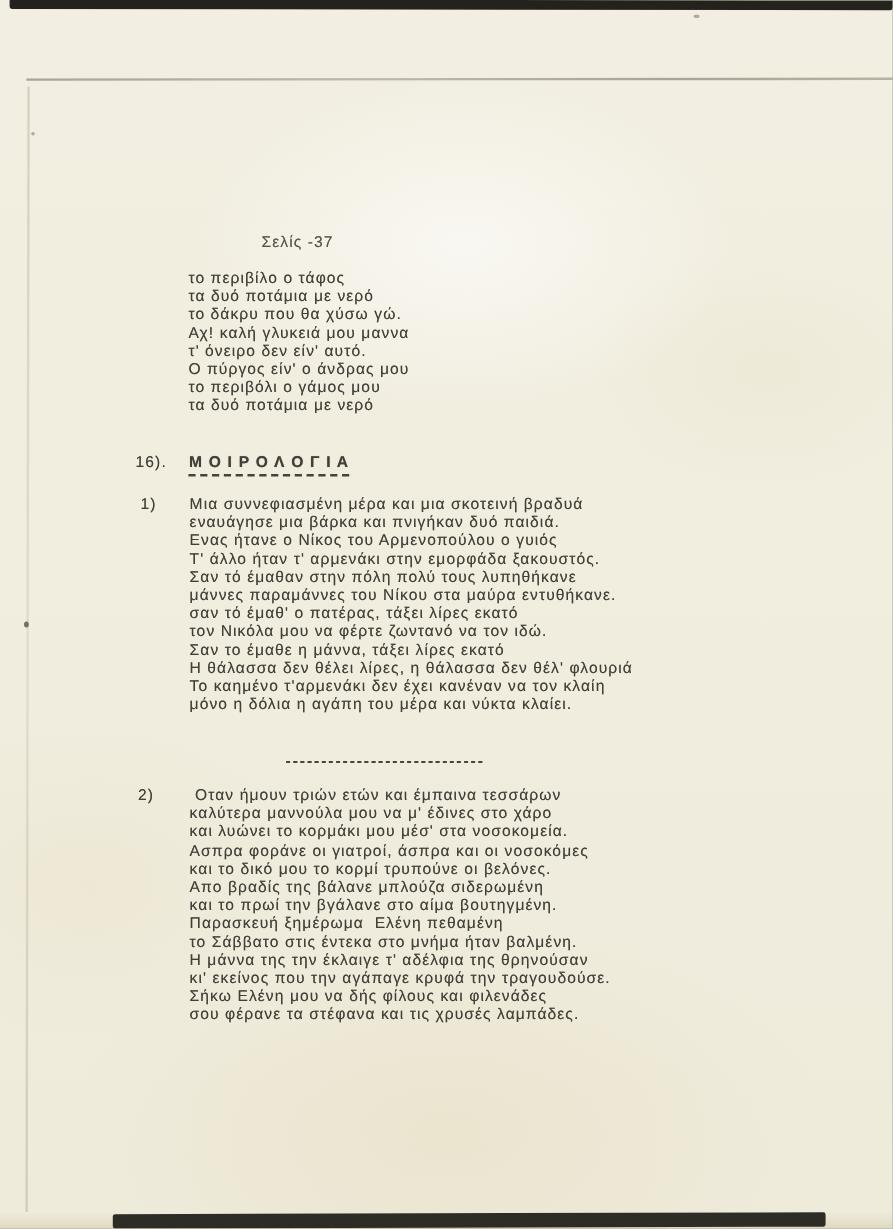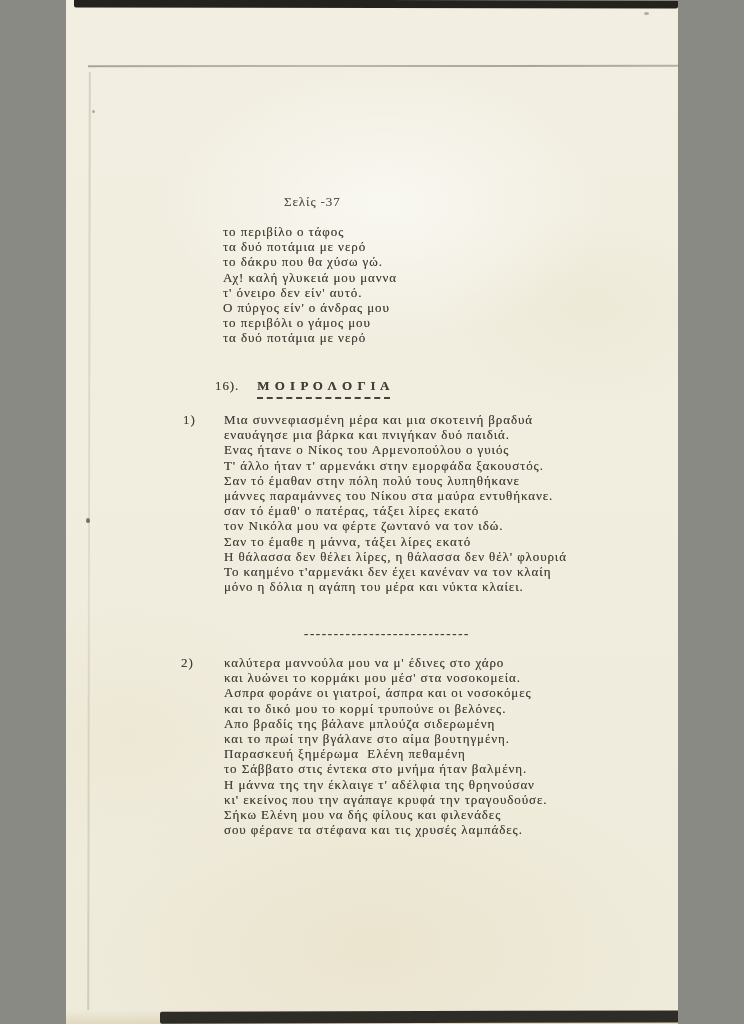--- a/index.html
+++ b/index.html
@@ -1,27 +1,27 @@
 <!DOCTYPE html>
 <html><head>
 <meta charset="utf-8">
 <style>
   html,body{margin:0;padding:0;background:#8a8a84;}
   .page{
     position:relative;
-    width:612px;height:1024px;
+    width:744px;height:1024px;
     margin:0 auto;
     overflow:hidden;
     background:
       radial-gradient(ellipse 320px 200px at 52% 20%, rgba(255,255,255,0.55), transparent 70%),
       radial-gradient(ellipse 220px 140px at 86% 30%, rgba(216,202,152,0.12), transparent 70%),
       radial-gradient(ellipse 260px 190px at 10% 72%, rgba(219,205,160,0.13), transparent 70%),
       radial-gradient(ellipse 420px 240px at 50% 92%, rgba(213,198,150,0.18), transparent 75%),
       linear-gradient(#f2efe2,#efebdb);
-    font-family:Liberation Serif, serif;
+    font-family:Liberation Sans, sans-serif;
     color:#413f38;
   }
   .tline, .hdr, .num, .sep{
     white-space:pre;
     font-size:13px;
     line-height:15.2px;
     letter-spacing:0.9px;
     text-shadow:0 0 0.5px rgba(60,58,50,0.55);
   }
   
@@ -50,21 +50,21 @@
   }
   .scan-bottom{
     position:absolute;left:94px;width:594px;bottom:1px;height:12px;
     background:#23221c;opacity:.95;
     transform:rotate(-0.15deg);
     border-radius:2px;
   }
   
   .hdr{position:absolute;left:218px;top:194px;opacity:.88;}
   .stanza{position:absolute;left:157px;top:224px;}
-  .heading-row{position:absolute;left:113px;top:376px;margin-left:36px;}
+  .heading-row{position:absolute;left:113px;top:376px;}
   .heading-row .num{display:inline-block;}
   .sec-title{
     display:inline-block;margin-left:14px;
     font-size:13px;letter-spacing:1px;font-weight:bold;
     text-shadow:0 0 0.6px rgba(60,58,50,0.7);
     border-bottom:2px dashed #45443c;
     padding-bottom:3px;
   }
   .item-num-1{position:absolute;left:117px;top:412px;}
   .item-lines-1{position:absolute;left:158px;top:412px;}
@@ -117,20 +117,21 @@
       <div class="tline">Σαν το έμαθε η μάννα, τάξει λίρες εκατό</div>
       <div class="tline">Η θάλασσα δεν θέλει λίρες, η θάλασσα δεν θέλ' φλουριά</div>
       <div class="tline">Το καημένο τ'αρμενάκι δεν έχει κανέναν να τον κλαίη</div>
       <div class="tline">μόνο η δόλια η αγάπη του μέρα και νύκτα κλαίει.</div>
     </div>
 
   <div class="sep">----------------------------</div>
 
   <div class="num item-num-2">2)</div>
   <div class="item-lines-2">
+      <div class="tline"> Οταν ήμουν τριών ετών και έμπαινα τεσσάρων</div>
       <div class="tline">καλύτερα μαννούλα μου να μ' έδινες στο χάρο</div>
       <div class="tline">και λυώνει το κορμάκι μου μέσ' στα νοσοκομεία.</div>
       <div class="tline">Ασπρα φοράνε οι γιατροί, άσπρα και οι νοσοκόμες</div>
       <div class="tline">και το δικό μου το κορμί τρυπούνε οι βελόνες.</div>
       <div class="tline">Απο βραδίς της βάλανε μπλούζα σιδερωμένη</div>
       <div class="tline">και το πρωί την βγάλανε στο αίμα βουτηγμένη.</div>
       <div class="tline">Παρασκευή ξημέρωμα  Ελένη πεθαμένη</div>
       <div class="tline">το Σάββατο στις έντεκα στο μνήμα ήταν βαλμένη.</div>
       <div class="tline">Η μάννα της την έκλαιγε τ' αδέλφια της θρηνούσαν</div>
       <div class="tline">κι' εκείνος που την αγάπαγε κρυφά την τραγουδούσε.</div>

